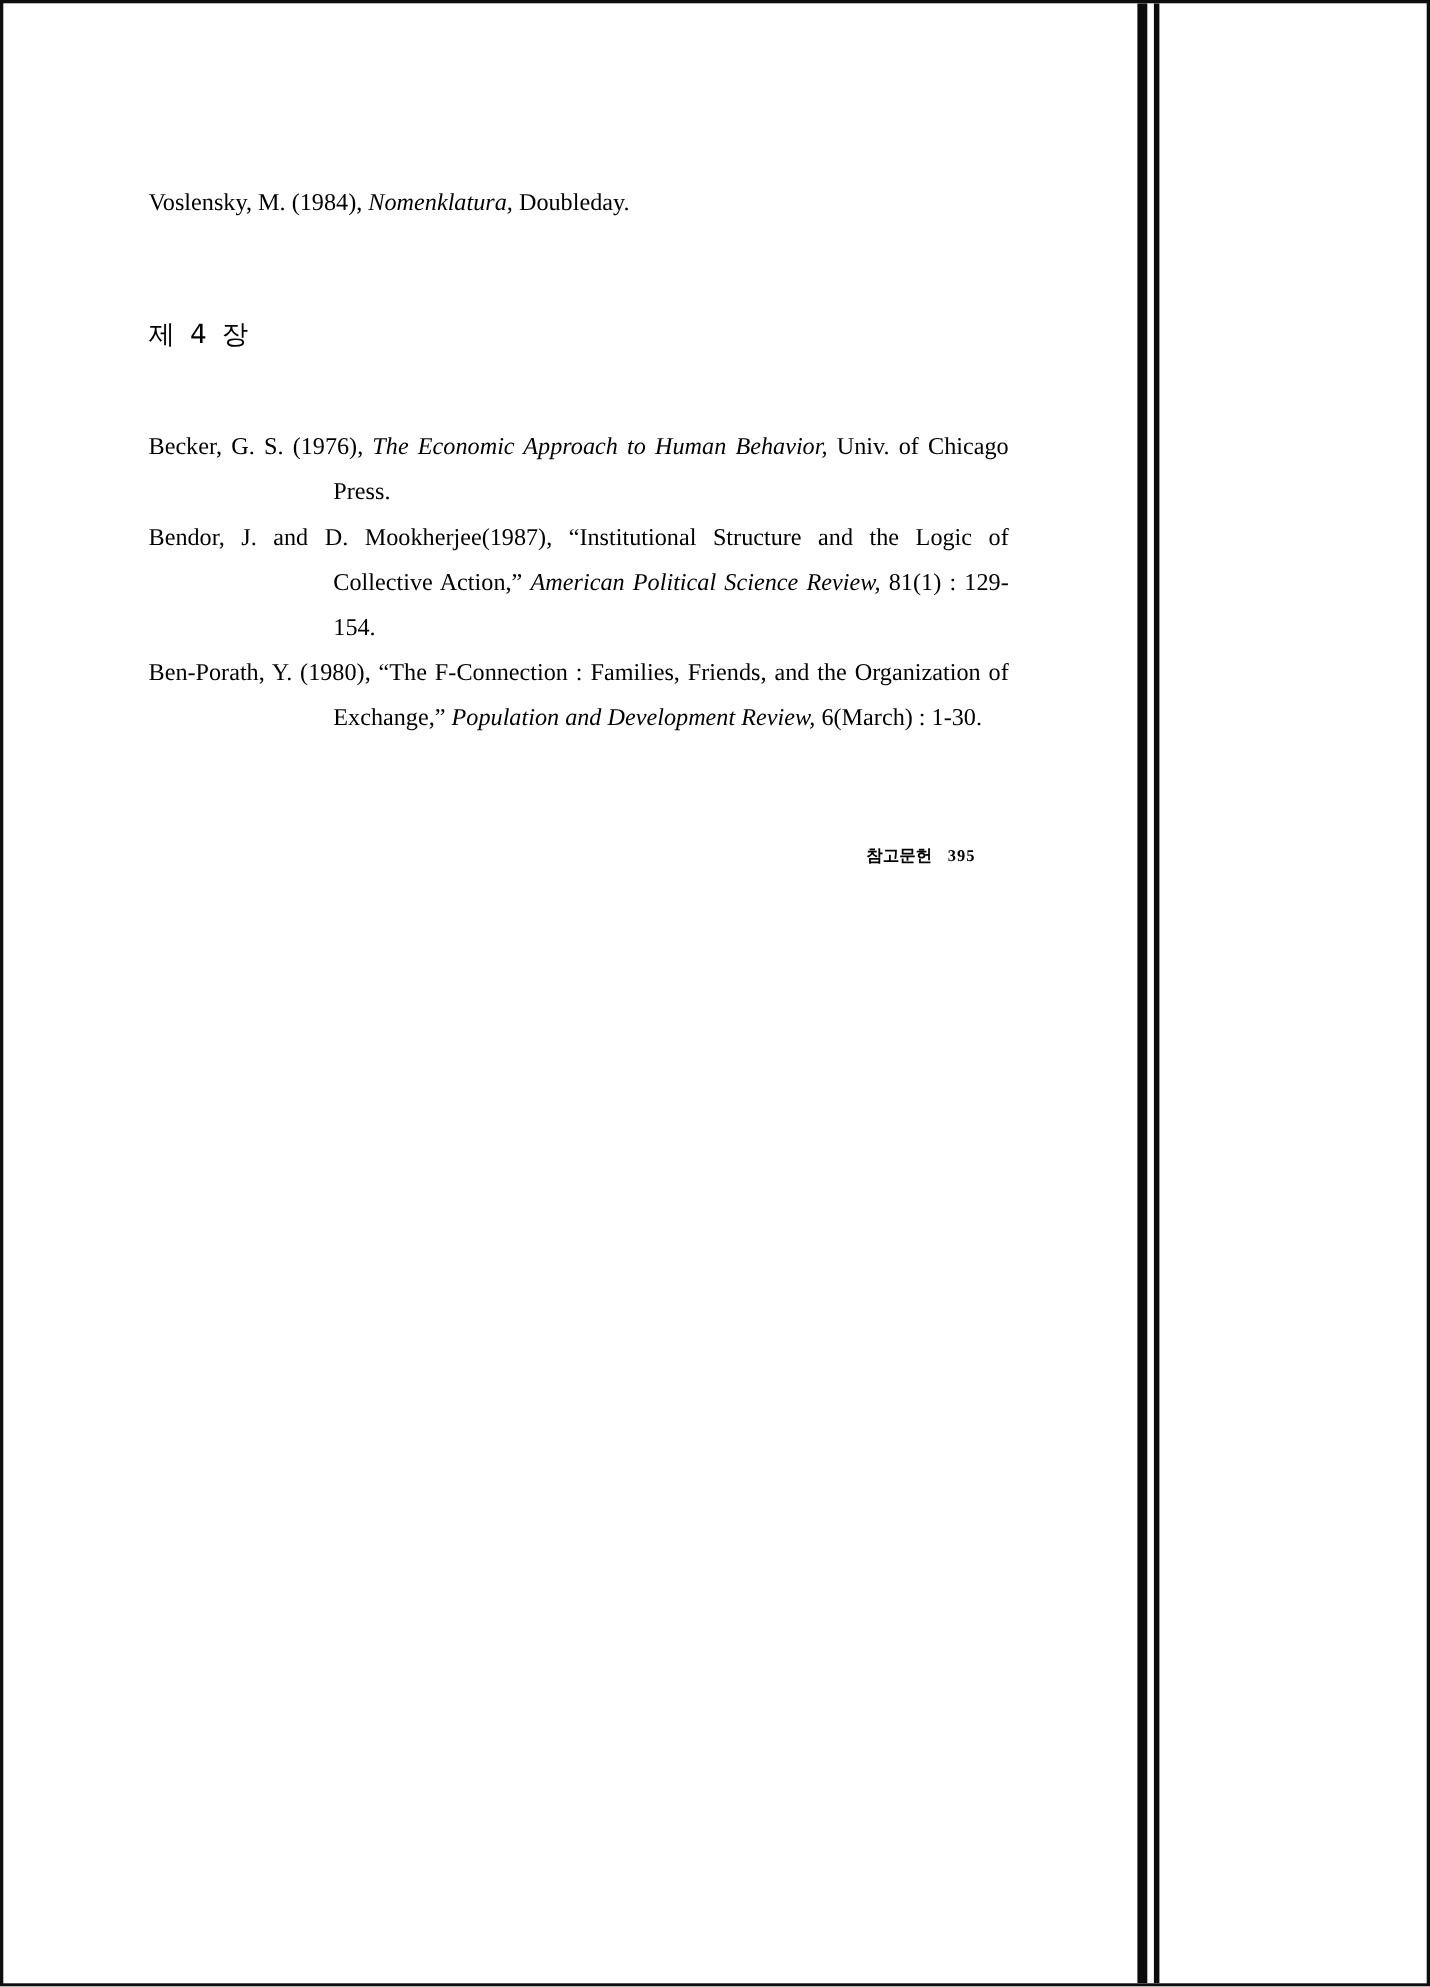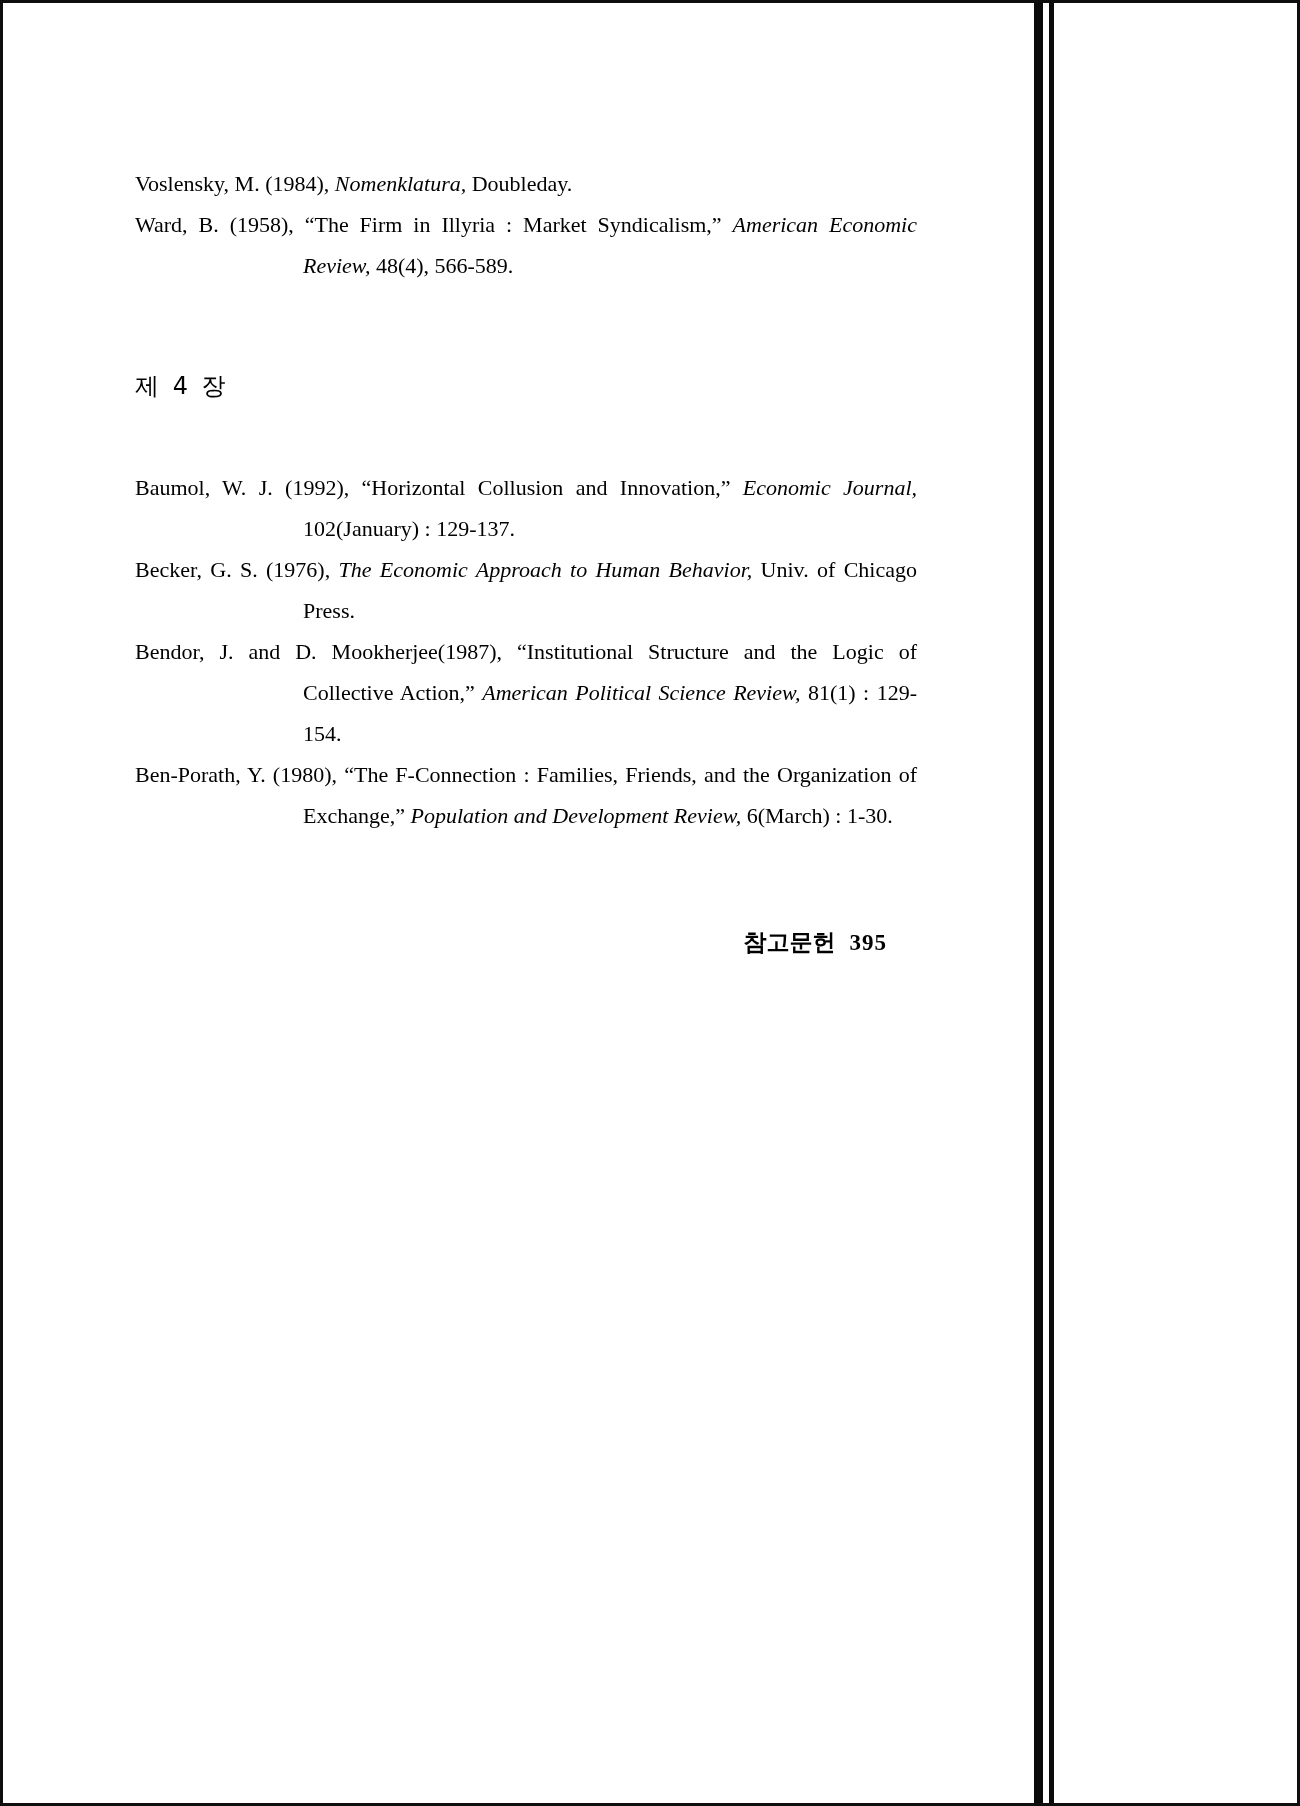--- a/index.html
+++ b/index.html
@@ -57,21 +57,21 @@
     font-weight: 500;
     letter-spacing: 3px;
     text-indent: 0;
     font-family: "DejaVu Sans", "Liberation Serif", serif;
   }
   .page-footer {
     margin-top: 86px;
     padding-right: 30px;
     text-align: right;
     font-weight: bold;
-    font-size: 23px;
+    font-size: 15px;
     text-indent: 0;
   }
   .page-footer .footer-label {
     font-family: "DejaVu Sans", "Liberation Serif", serif;
     margin-right: 14px;
   }
   .page-footer .page-number {
     letter-spacing: 1px;
   }
 </style>
@@ -79,27 +79,25 @@
 <body>
 
 <div class="scan-page">
   <div class="gutter-line-outer"></div>
   <div class="gutter-line-inner"></div>
 
   <div class="content">
 
     <div>
         <p class="ref"><span>Voslensky, M. (1984), </span><span class="it">Nomenklatura,</span><span> Doubleday.</span></p>
-        <p class="ref"><span>Ward, B. (1958), “The Firm in Illyria : Market Syndicalism,” </span><span class="it">American Economic Review,</span><span> 48(4), 566-589.</span></p>
       </div>
 
     <h2 class="chapter-heading">제 4 장</h2>
 
     <div>
-        <p class="ref"><span>Baumol, W. J. (1992), “Horizontal Collusion and Innovation,” </span><span class="it">Economic Journal,</span><span> 102(January) : 129-137.</span></p>
         <p class="ref"><span>Becker, G. S. (1976), </span><span class="it">The Economic Approach to Human Behavior,</span><span> Univ. of Chicago Press.</span></p>
         <p class="ref"><span>Bendor, J. and D. Mookherjee(1987), “Institutional Structure and the Logic of Collective Action,” </span><span class="it">American Political Science Review,</span><span> 81(1) : 129-154.</span></p>
         <p class="ref"><span>Ben-Porath, Y. (1980), “The F-Connection : Families, Friends, and the Organization of Exchange,” </span><span class="it">Population and Development Review,</span><span> 6(March) : 1-30.</span></p>
       </div>
 
     <div class="page-footer">
       <span class="footer-label">참고문헌</span><span class="page-number">395</span>
     </div>
 
   </div>

